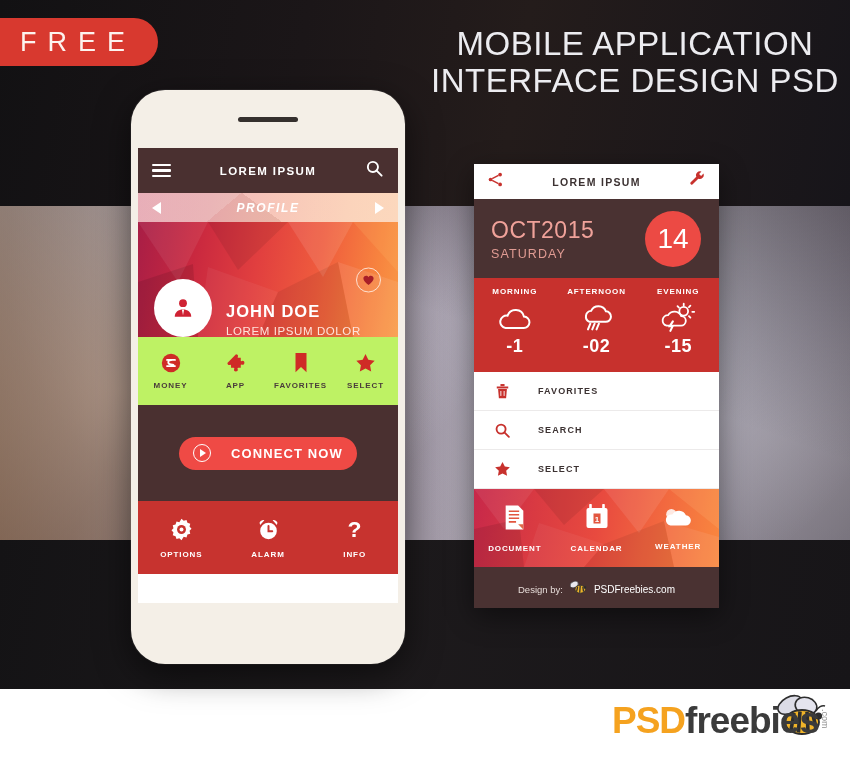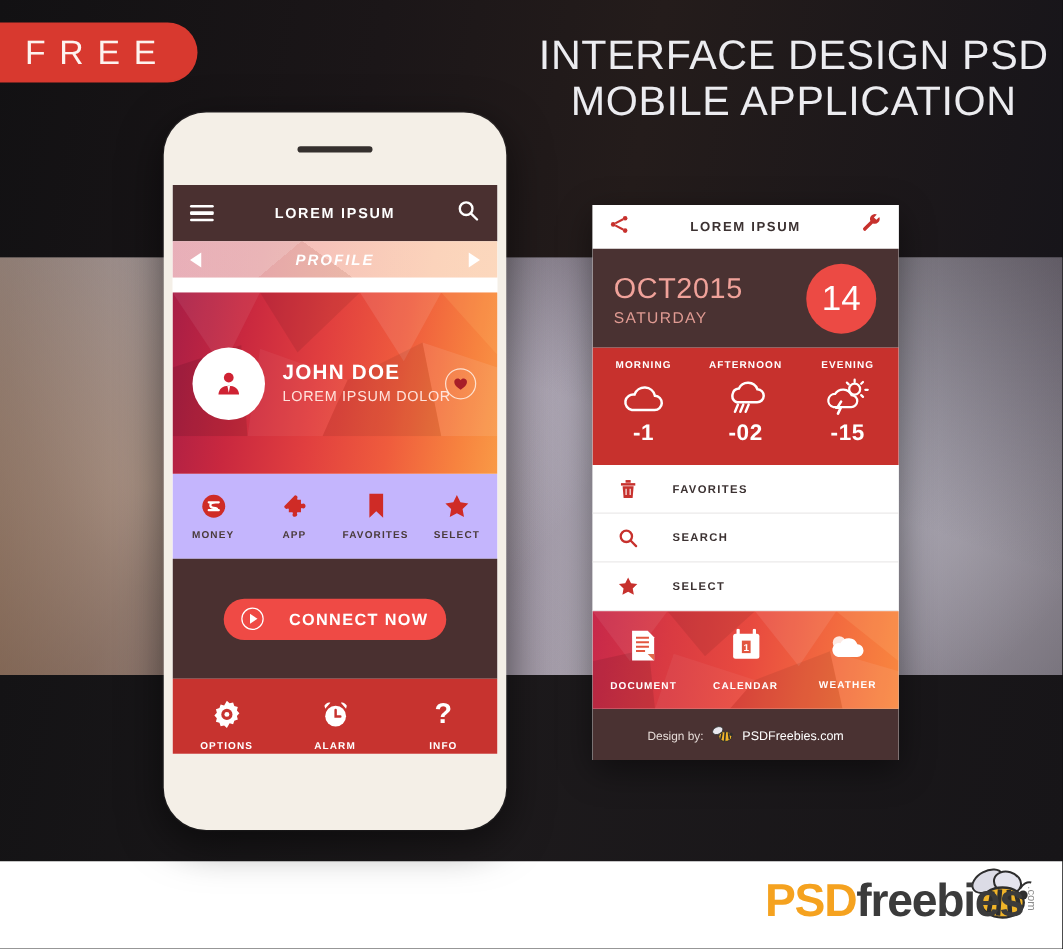--- a/index.html
+++ b/index.html
@@ -101,42 +101,41 @@
     background:
       linear-gradient(140deg, rgba(255,255,255,.16) 0 35%, rgba(0,0,0,0) 35%),
       linear-gradient(36deg, rgba(0,0,0,.05) 0 48%, rgba(255,255,255,.12) 48%);
   }
   .profile-nav .label { color: #fff; font-size: 12px; font-weight: bold; letter-spacing: 1.6px; position: relative; z-index: 2; font-style: italic; }
   .arrow { position: absolute; z-index: 2; width: 0; height: 0; border-top: 6px solid transparent; border-bottom: 6px solid transparent; }
   .arrow.left { left: 14px; border-right: 9px solid #fff; }
   .arrow.right { right: 14px; border-left: 9px solid #fff; }
 
   .hero {
-    height: 145px; position: relative; display: flex; align-items: center; padding: 0 16px;
+    height: 115px; position: relative; display: flex; align-items: flex-end; padding: 0 16px;
     background: linear-gradient(100deg, #a81e46 0%, #c9283f 22%, #e13f3f 45%, #ef5c3d 68%, #f7833f 88%, #f99a46 100%);
     overflow: hidden;
-    margin-top: 12px;
   }
   .poly { position: absolute; inset: 0; }
   .avatar {
     width: 58px; height: 58px; border-radius: 50%; background: #fff;
     display: flex; align-items: center; justify-content: center; position: relative; z-index: 3;
     flex: 0 0 auto;
   }
   .hero-text { margin-left: 14px; position: relative; z-index: 3; }
   .hero-text .name { color: #fff; font-size: 16.5px; font-weight: bold; letter-spacing: 1px; }
   .hero-text .sub { color: #ffe3dc; font-size: 11.5px; letter-spacing: .6px; margin-top: 4px; }
   .heart-btn {
     position: absolute; right: 17px; top: 50%; transform: translateY(-50%);
     width: 25px; height: 25px; border-radius: 50%; border: 1.6px solid rgba(255,240,230,.85);
     display: flex; align-items: center; justify-content: center; z-index: 3;
   }
 
   .quick-row {
-    height: 68px; background: #c4b5fd; display: flex; align-items: center;
+    height: 68px; background: #bef264; display: flex; align-items: center;
   }
   .quick {
     flex: 1; display: flex; flex-direction: column; align-items: center; gap: 7px;
   }
   .quick .cap { font-size: 8px; font-weight: bold; letter-spacing: .9px; color: #4a3b3b; }
 
   .connect-band {
     height: 96px; background: #4a3030; display: flex; align-items: center; justify-content: center;
   }
   .connect-btn {
@@ -226,22 +225,22 @@
 <div class="bg">
   <div class="bg-dark-top"></div>
   <div class="bg-photo"></div>
   <div class="bg-dark-bottom"></div>
   <div class="bg-footer"></div>
 </div>
 
 <div class="free-badge">FREE</div>
 
 <div class="headline">
+  <div>MOBILE APPLICATION</div>
   <div>INTERFACE DESIGN PSD</div>
-  <div>MOBILE APPLICATION</div>
 </div>
 
 <div class="phone">
   <div class="speaker"></div>
 
   <div class="screen">
 
     <div class="app-bar">
       <div class="hamburger">
         <i></i>

